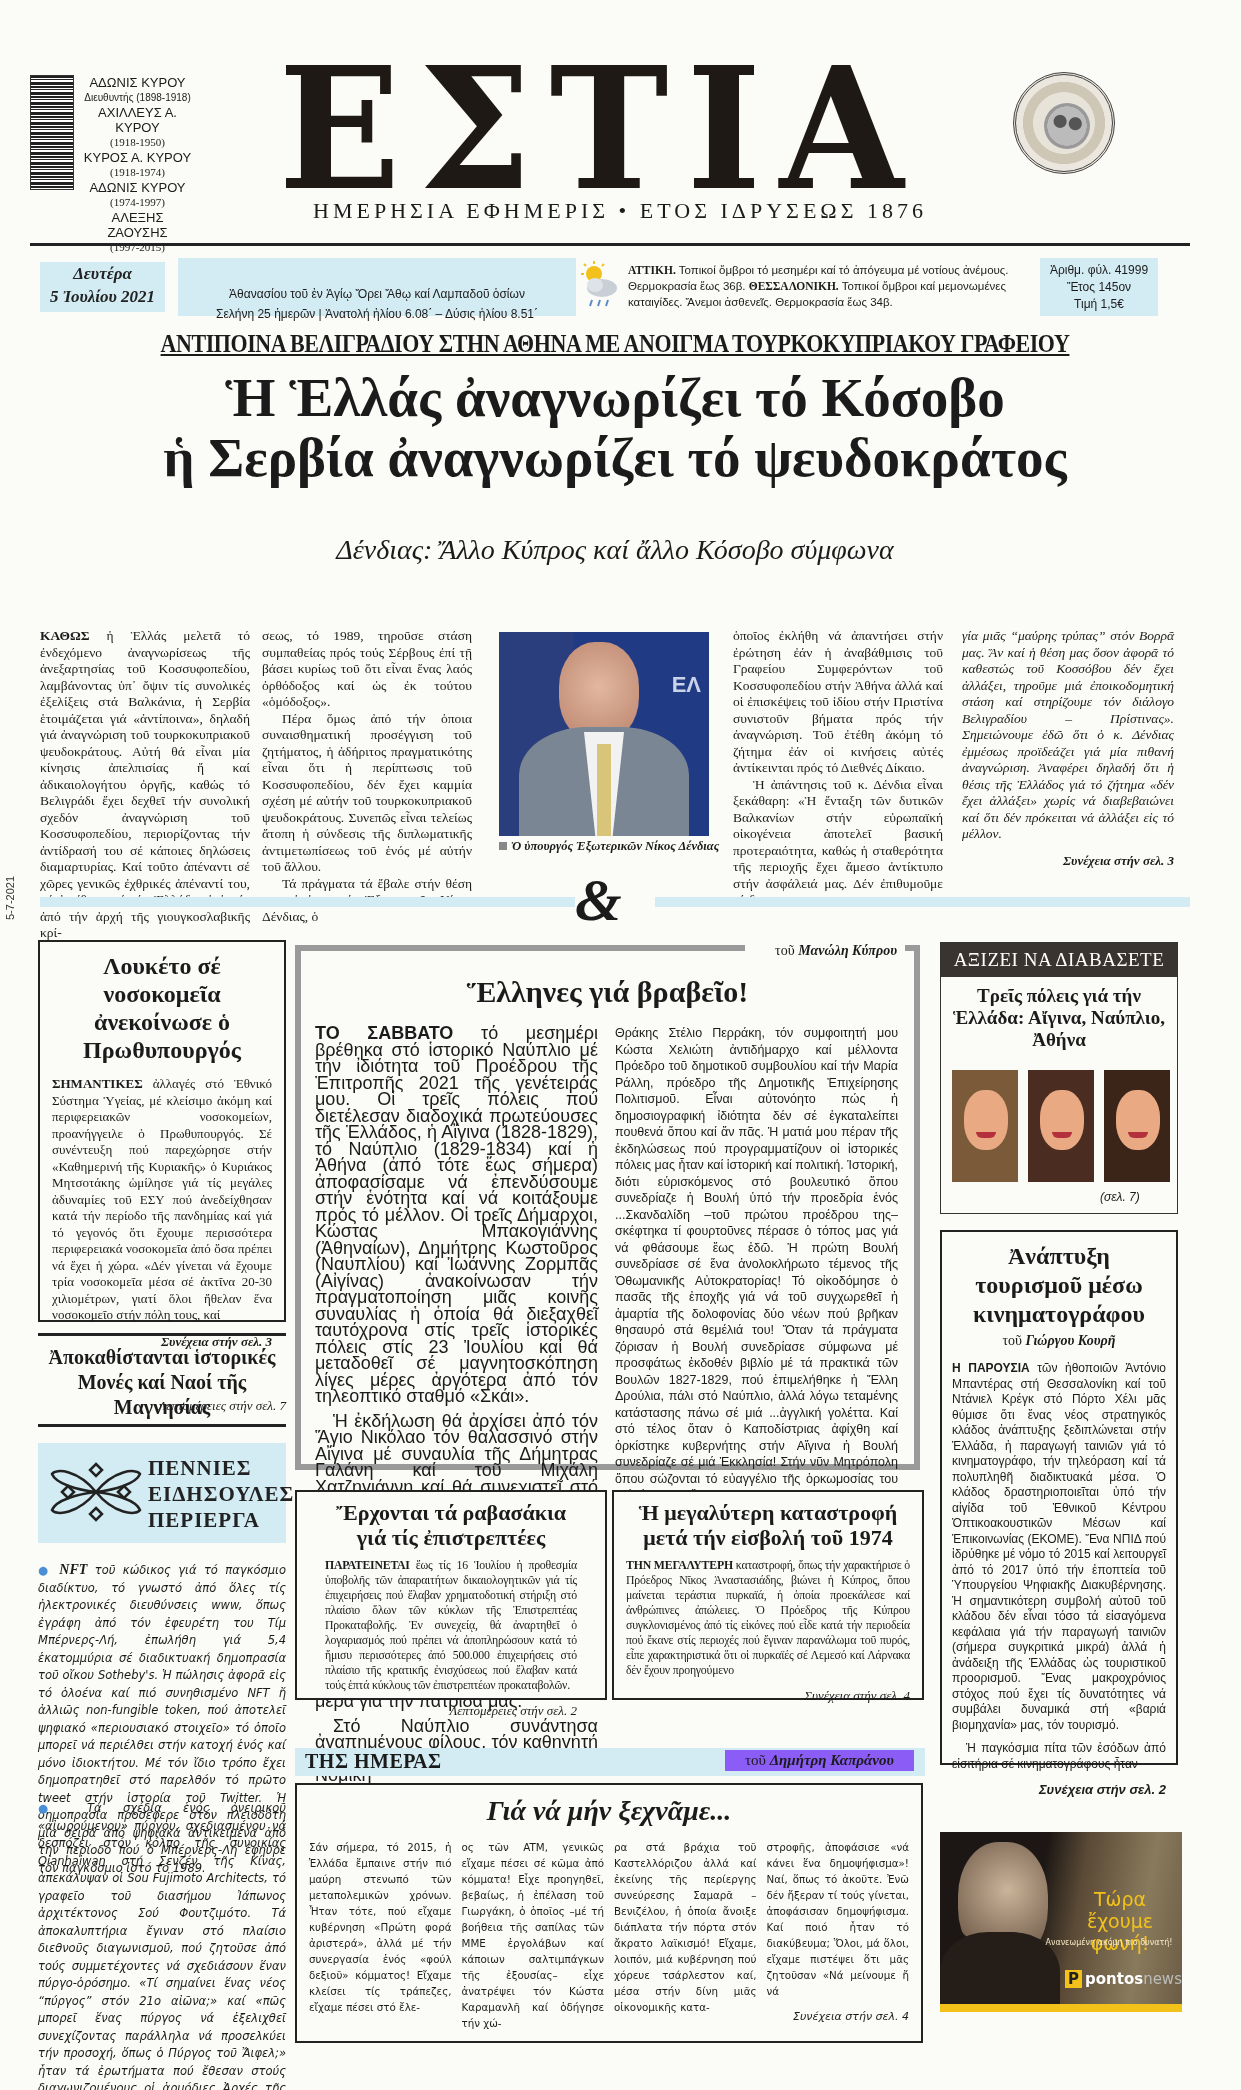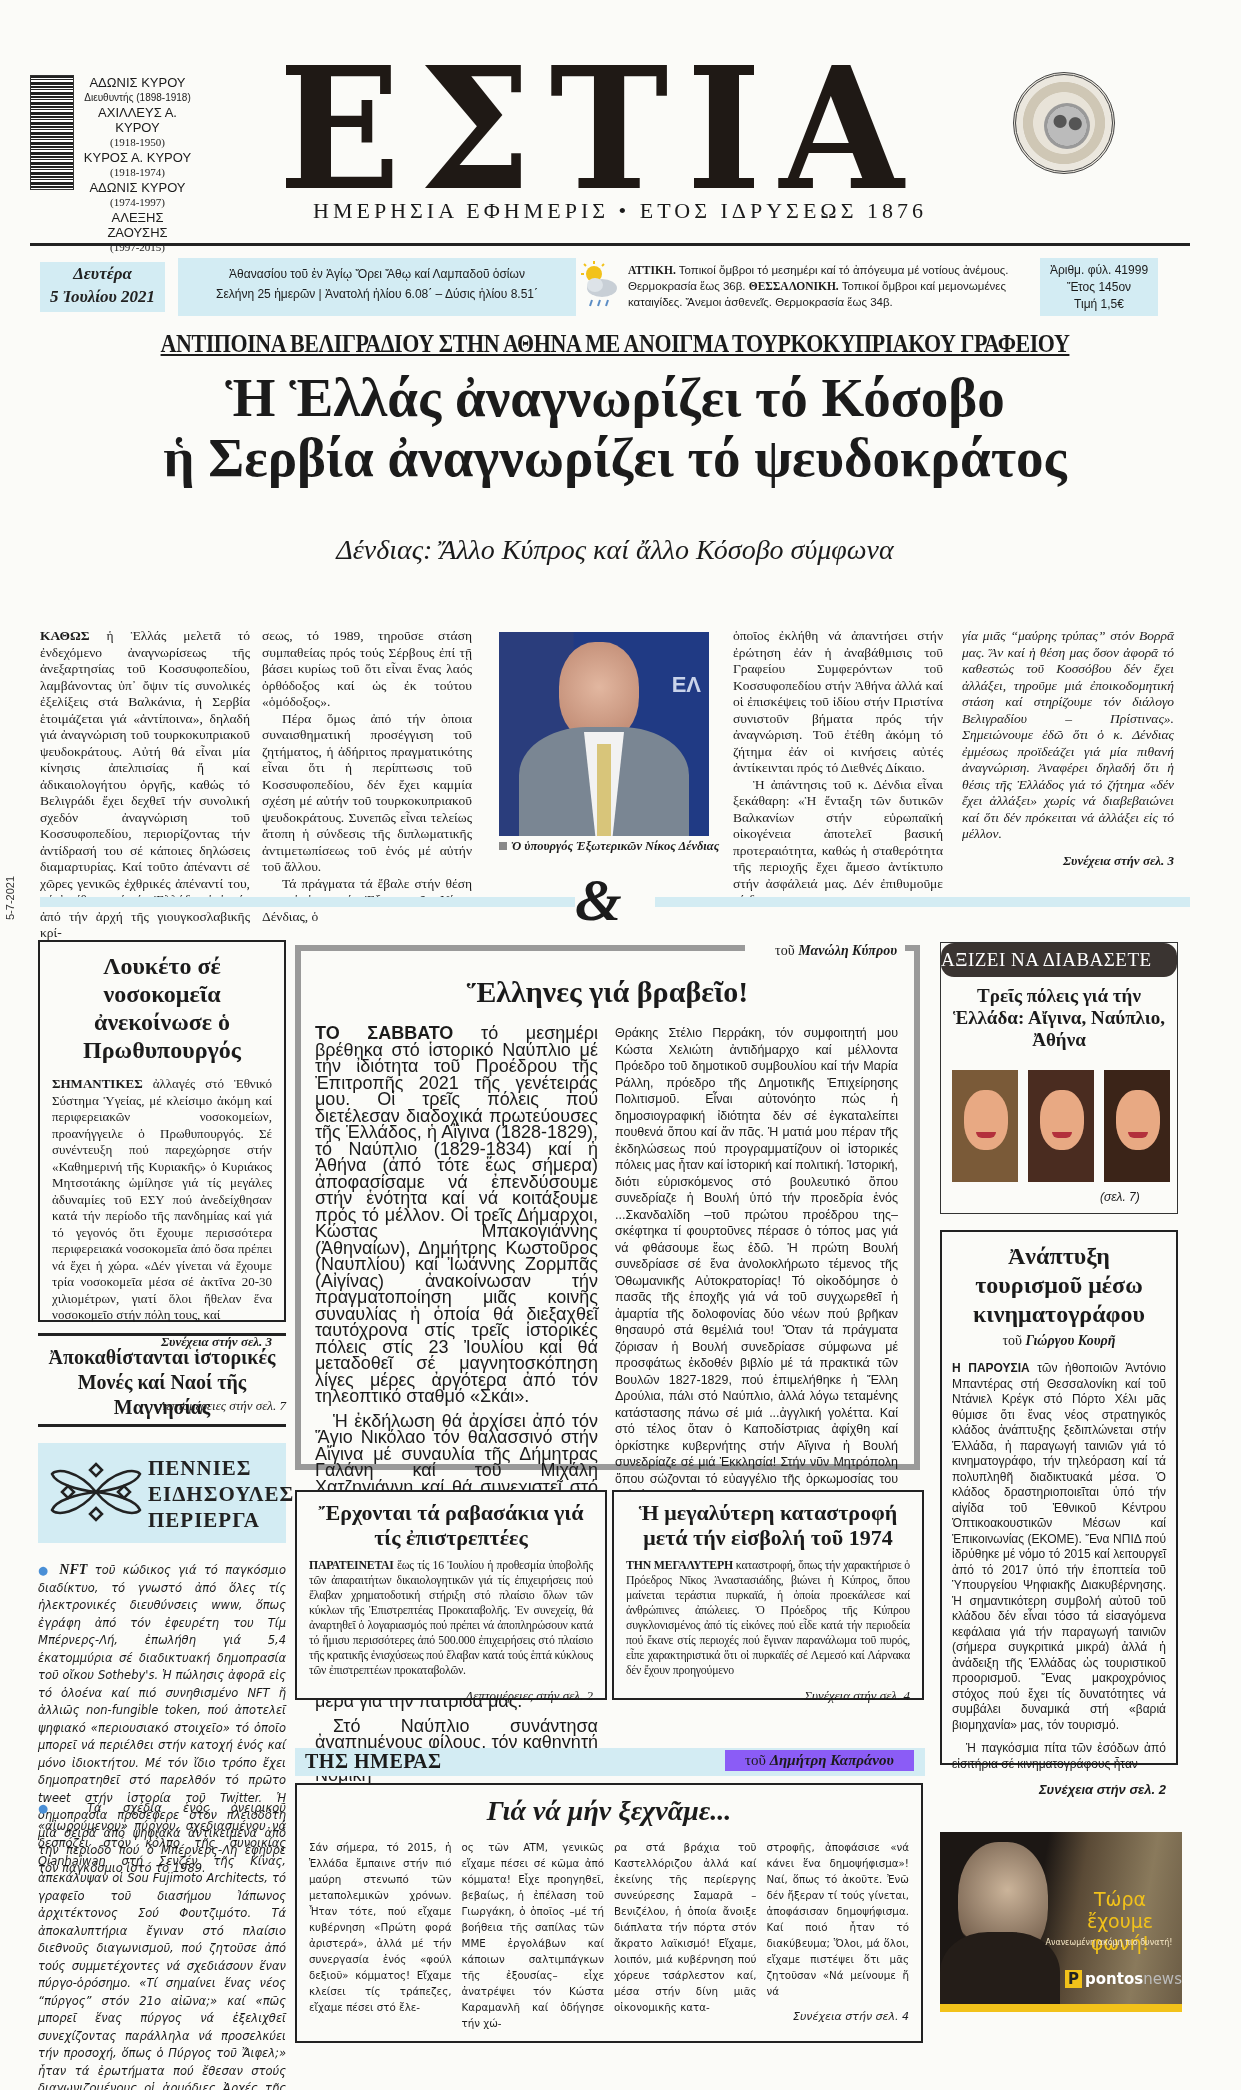--- a/index.html
+++ b/index.html
@@ -16,21 +16,21 @@
   #founders .role { font-size: 10px; }
   #logo { left: 270px; top: 62px; width: 660px; height: 135px; font-family: "DejaVu Serif", serif; font-weight: 900; font-size: 160px; line-height: 135px; letter-spacing: 18px; text-align: center; color: #1f1915; transform: scaleY(1.05); }
   #tagline { left: 290px; top: 198px; width: 660px; text-align: center; font-size: 22px; letter-spacing: 4px; }
   #emblem { left: 1013px; top: 72px; width: 102px; height: 102px; border-radius: 50%; border: 3px double #444; background: radial-gradient(circle, #e8e3d8 0 45%, #cfc7b5 46% 60%, #ebe7de 61%); }
   #emblem .figs { position:absolute; left: 28px; top: 28px; width: 46px; height: 46px; border-radius: 50%; background: radial-gradient(circle at 35% 40%, #555 0 6px, transparent 7px), radial-gradient(circle at 68% 45%, #555 0 6px, transparent 7px), radial-gradient(circle, #bbb 0 60%, #999 61%); }
   #rule-top { left: 30px; top: 243px; width: 1160px; height: 3px; background: #222; }
 
   
   .infobox { background: #d3ecf3; }
   #date-box { left: 40px; top: 262px; width: 125px; height: 50px; font-style: italic; font-weight: bold; font-size: 17px; text-align: center; line-height: 23px; color: #222; }
-  #saints-box { left: 178px; top: 258px; width: 398px; height: 58px; font-family: "Liberation Sans", sans-serif; font-size: 12px; text-align: center; padding-top: 6px; line-height: 20px; }
+  #saints-box { left: 178px; top: 258px; width: 398px; height: 58px; font-family: "Liberation Sans", sans-serif; font-size: 12px; text-align: center; padding-top: 26px; line-height: 20px; }
   #weather-icon { left: 580px; top: 260px; width: 40px; height: 52px; }
   #weather-text { left: 628px; top: 262px; width: 390px; font-family: "Liberation Sans", sans-serif; font-size: 11.5px; line-height: 16px; }
   #weather-text b { font-family: "Liberation Serif", serif; }
   #issue-box { left: 1040px; top: 258px; width: 118px; height: 58px; font-family: "Liberation Sans", sans-serif; font-size: 12px; text-align: center; line-height: 17px; padding-top: 4px; }
 
   #kicker { left: 40px; top: 330px; width: 1150px; text-align: center; font-size: 25px; font-weight: bold; text-decoration: underline; letter-spacing: -0.5px; transform: scaleX(0.88); }
   #headline { left: 40px; top: 368px; width: 1150px; text-align: center; font-weight: bold; font-size: 55px; line-height: 60px; }
   #subhead { left: 40px; top: 532px; width: 1150px; text-align: center; font-style: italic; font-size: 28px; line-height: 36px; }
 
   
@@ -77,38 +77,38 @@
   
   #kot-box { left: 295px; top: 945px; width: 625px; height: 525px; border: 6px solid #9a9a9a; padding: 0 18px; }
   #kot-byline { left: 745px; top: 943px; width: 160px; background: #fbfbf8; text-align: right; font-size: 14px; padding-right: 8px; }
   #kot-byline i { font-weight: bold; }
   #kot-title { left: 295px; top: 975px; width: 625px; text-align: center; font-weight: bold; font-size: 30px; }
   .sans { font-family: "Liberation Sans", "DejaVu Sans", sans-serif; }
   #kot-c1 { left: 315px; top: 1025px; width: 283px; font-size: 18px; line-height: 16.5px; }
   #kot-c2 { left: 615px; top: 1025px; width: 283px; font-size: 12.5px; line-height: 16.5px; }
 
   
-  #rab-box { left: 295px; top: 1490px; width: 312px; height: 210px; padding: 8px 12px; }
+  #rab-box { left: 295px; top: 1490px; width: 312px; height: 210px; padding: 8px 28px; }
   #cat-box { left: 612px; top: 1490px; width: 312px; height: 210px; padding: 8px 12px; }
   .sbox-title { text-align:center; font-weight: bold; font-size: 22px; line-height: 25px; margin-bottom: 8px; }
   .sbox-text { font-size: 11.8px; line-height: 15px; letter-spacing: -0.2px; }
 
   
   #imeras-band { left: 295px; top: 1748px; width: 630px; height: 28px; }
   #imeras-label { left: 305px; top: 1750px; font-weight: bold; font-size: 20px; letter-spacing: 0.5px; }
   #imeras-byline { left: 725px; top: 1750px; background: #8b5cf6; font-size: 15px; padding: 2px 20px; }
   #imeras-byline i { font-weight: bold; }
   #imeras-box { left: 295px; top: 1783px; width: 628px; height: 260px; padding: 10px 12px; }
   #imeras-title { text-align: center; font-style: italic; font-weight: bold; font-size: 28px; margin-bottom: 12px; }
   .imeras-cols { display:flex; gap: 10px; }
   .imeras-cols > div { flex:1; font-family: "DejaVu Sans", sans-serif; font-size: 10.3px; line-height: 16px; }
 
   
   #axizei-box { left: 940px; top: 942px; width: 238px; height: 272px; border: 1.5px solid #333; }
-  #axizei-head { background: #3a3431; color: #fff; font-size: 19px; padding: 6px 0; letter-spacing: 0.5px; border-radius: 13px; }
+  #axizei-head { background: #3a3431; color: #fff; font-size: 19px; text-align: center; padding: 6px 0; letter-spacing: 0.5px; }
   #axizei-title { text-align: center; font-weight: bold; font-size: 19px; line-height: 22px; margin-top: 8px; }
   .face { position:absolute; top: 1070px; width: 66px; height: 112px; overflow: hidden; }
   .face .hair { position:absolute; inset:0; }
   .face .skin { position:absolute; left: 12px; top: 20px; width: 44px; height: 60px; border-radius: 45%; background: #e8a983; }
   .face .mouth { position:absolute; left: 24px; top: 62px; width: 20px; height: 6px; border-radius: 0 0 10px 10px; background: #b3303c; }
   #face1 { left: 952px; } #face1 .hair { background: #7a5a38; } 
   #face2 { left: 1028px; } #face2 .hair { background: #4a2c20; }
   #face3 { left: 1104px; } #face3 .hair { background: #3b2418; }
   #axizei-page { left: 1100px; top: 1190px; font-style: italic; font-family: "Liberation Sans", sans-serif; font-size: 12px; }
 

